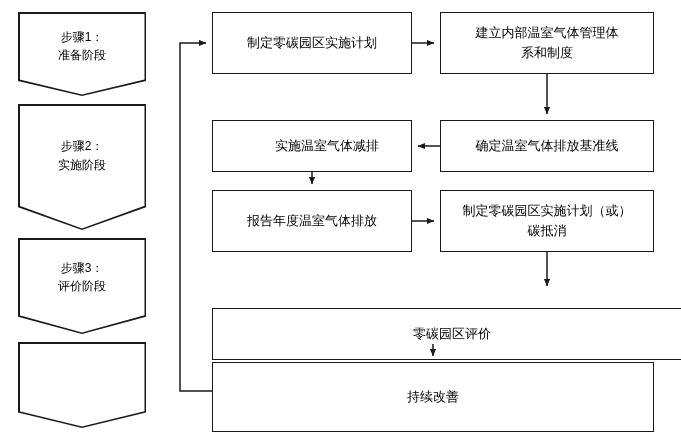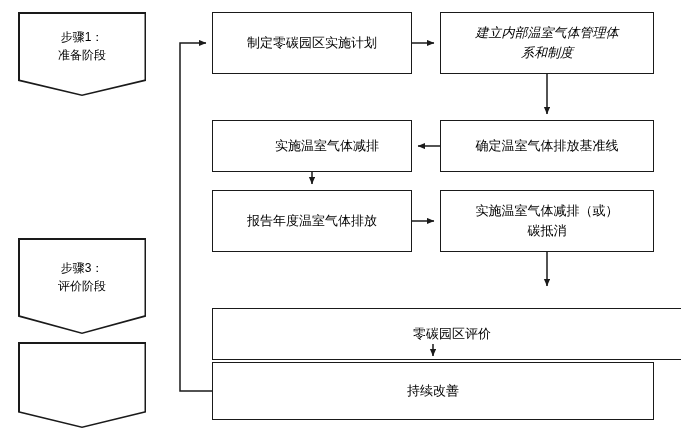--- a/index.html
+++ b/index.html
@@ -80,50 +80,56 @@
 
 <div id="canvas">
 
   <div class="pent-wrap" style="left:18px; top:12px; width:128px; height:84px;">
     <div class="pent-bg"></div>
     <div class="pent-fg"></div>
     <div class="pent-label">步骤1：
 准备阶段</div>
   </div>
 
+  <div class="pent-wrap" style="left:18px; top:104px; width:128px; height:126px;">
+    <div class="pent-bg"></div>
+    <div class="pent-fg"></div>
+    <div class="pent-label">步骤2：
+实施阶段</div>
+  </div>
 
   <div class="pent-wrap" style="left:18px; top:238px; width:128px; height:96px;">
     <div class="pent-bg"></div>
     <div class="pent-fg"></div>
     <div class="pent-label">步骤3：
 评价阶段</div>
   </div>
 
   <div class="pent-wrap" style="left:18px; top:342px; width:128px; height:86px;">
     <div class="pent-bg"></div>
     <div class="pent-fg"></div>
   </div>
 
   <div class="box" style="left:212px; top:12px; width:200px; height:62px;text-align:right;">制定零碳园区实施计划</div>
 
-  <div class="box" style="left:440px; top:12px; width:214px; height:62px;font-style:italic;">建立内部温室气体管理体
+  <div class="box" style="left:440px; top:12px; width:214px; height:62px;">建立内部温室气体管理体
 系和制度</div>
 
   <div class="box" style="left:440px; top:120px; width:214px; height:52px;text-align:right;">确定温室气体排放基准线</div>
 
   <div class="box" style="left:212px; top:120px; width:200px; height:52px;padding-left:36px;">实施温室气体减排</div>
 
   <div class="box" style="left:212px; top:190px; width:200px; height:62px;">报告年度温室气体排放</div>
 
-  <div class="box" style="left:440px; top:190px; width:214px; height:62px;">实施温室气体减排（或）
+  <div class="box" style="left:440px; top:190px; width:214px; height:62px;">制定零碳园区实施计划（或）
 碳抵消</div>
 
   <div class="box" style="left:212px; top:308px; width:480px; height:52px;">零碳园区评价</div>
 
-  <div class="box" style="left:212px; top:362px; width:442px; height:58px;">持续改善</div>
+  <div class="box" style="left:212px; top:362px; width:442px; height:70px;">持续改善</div>
 
   <svg class="wires" viewBox="0 0 681 436">
     <defs>
       <marker id="arrow" markerWidth="9" markerHeight="9" refX="7.2" refY="3.2" orient="auto" markerUnits="userSpaceOnUse">
         <path d="M0,0 L7.5,3.2 L0,6.4 z" fill="#1a1a1a"></path>
       </marker>
     </defs>
     <g stroke="#1a1a1a" stroke-width="1.5" fill="none">
 
       <path d="M412,43 L434,43" marker-end="url(#arrow)"></path>

